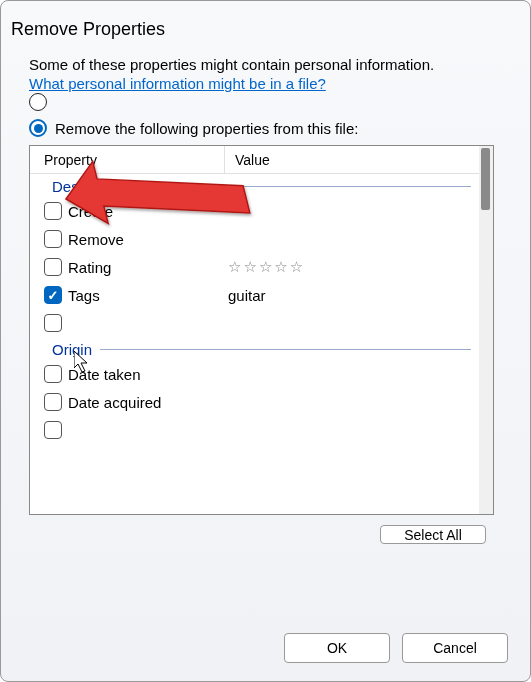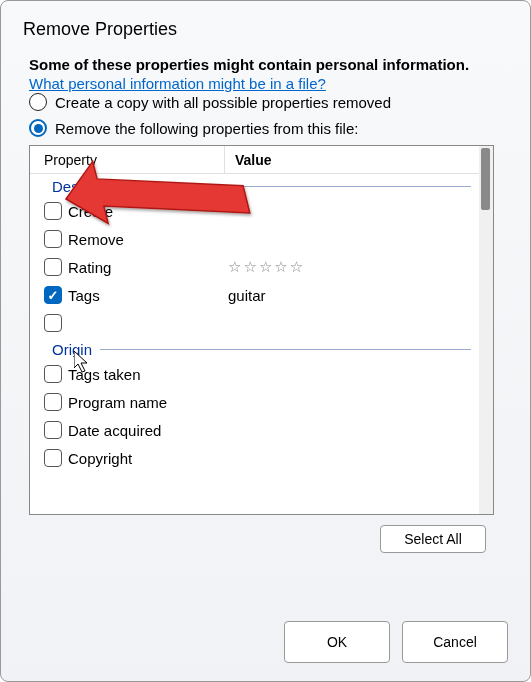--- a/index.html
+++ b/index.html
@@ -19,30 +19,29 @@
       height: 682px;
       border: 1px solid #999;
       border-radius: 8px;
       background: linear-gradient(to bottom, #f8f9fb 0%, #f0f2f5 100%);
       padding: 0;
       position: relative;
     }
     .title {
       font-size: 18px;
       color: #000;
-      padding: 18px 22px 6px 22px;
+      padding: 18px 22px 6px 10px;
     }
     .content {
       padding: 10px 22px 0 28px;
     }
     .intro {
       font-size: 15px;
       color: #000;
       margin-bottom: 2px;
-      font-weight: bold;
     }
     .link {
       color: #0066cc;
       text-decoration: underline;
       font-size: 15px;
       cursor: pointer;
       display: inline-block;
     }
     .radio-row {
       display: flex;
@@ -101,21 +100,20 @@
       height: 100%;
       display: flex;
       align-items: center;
     }
     .header-val {
       flex: 1;
       padding-left: 10px;
       height: 100%;
       display: flex;
       align-items: center;
-      font-weight: bold;
     }
     .section-label {
       color: #003399;
       font-size: 15px;
       padding: 4px 0 2px 22px;
       display: flex;
       align-items: center;
     }
     .section-label::after {
       content: "";
@@ -190,33 +188,33 @@
     }
     .button-row {
       position: absolute;
       bottom: 18px;
       right: 22px;
       display: flex;
       gap: 12px;
     }
     .btn {
       width: 106px;
-      height: 42px;
+      height: 30px;
       border: 1px solid #999;
       border-radius: 4px;
       background: #fff;
       font-size: 14px;
       display: flex;
       align-items: center;
       justify-content: center;
       cursor: pointer;
     }
     .btn-select-all {
       width: 106px;
-      height: 28px;
+      height: 19px;
       border: 1px solid #999;
       border-radius: 4px;
       background: #fff;
       font-size: 14px;
       display: flex;
       align-items: center;
       justify-content: center;
       cursor: pointer;
     }
     .arrow-annotation {
@@ -239,21 +237,20 @@
 
 <div class="dialog">
   <div class="title">Remove Properties</div>
 
   <div class="content">
     <div class="intro">Some of these properties might contain personal information.</div>
     <a class="link">What personal information might be in a file?</a>
 
     <div class="radio-row">
       <div class="radio"></div>
-      <span>Create a copy with all possible properties removed</span>
     </div>
 
     <div class="radio-row">
       <div class="radio selected"></div>
       <span>Remove the following properties from this file:</span>
     </div>
 
     <div class="list-box">
       <div class="list-inner">
         <div class="header-row">
@@ -298,39 +295,33 @@
         <div class="prop-row">
           <div class="checkbox"></div>
           <div class="prop-value"></div>
         </div>
 
         <div class="section-label">Origin</div>
 
 
         <div class="prop-row">
           <div class="checkbox"></div>
-          <div class="prop-label">Tags taken</div>
-          <div class="prop-value"></div>
-        </div>
-
-        <div class="prop-row">
-          <div class="checkbox"></div>
-          <div class="prop-label">Program name</div>
-          <div class="prop-value"></div>
-        </div>
+          <div class="prop-label">Date taken</div>
+          <div class="prop-value"></div>
+        </div>
+
 
         <div class="prop-row">
           <div class="checkbox"></div>
           <div class="prop-label">Date acquired</div>
           <div class="prop-value"></div>
         </div>
 
         <div class="prop-row">
           <div class="checkbox"></div>
-          <div class="prop-label">Copyright</div>
           <div class="prop-value"></div>
         </div>
       </div>
 
       <div class="scrollbar">
         <div class="scroll-thumb"></div>
       </div>
     </div>
 
     <div class="select-all-row">

